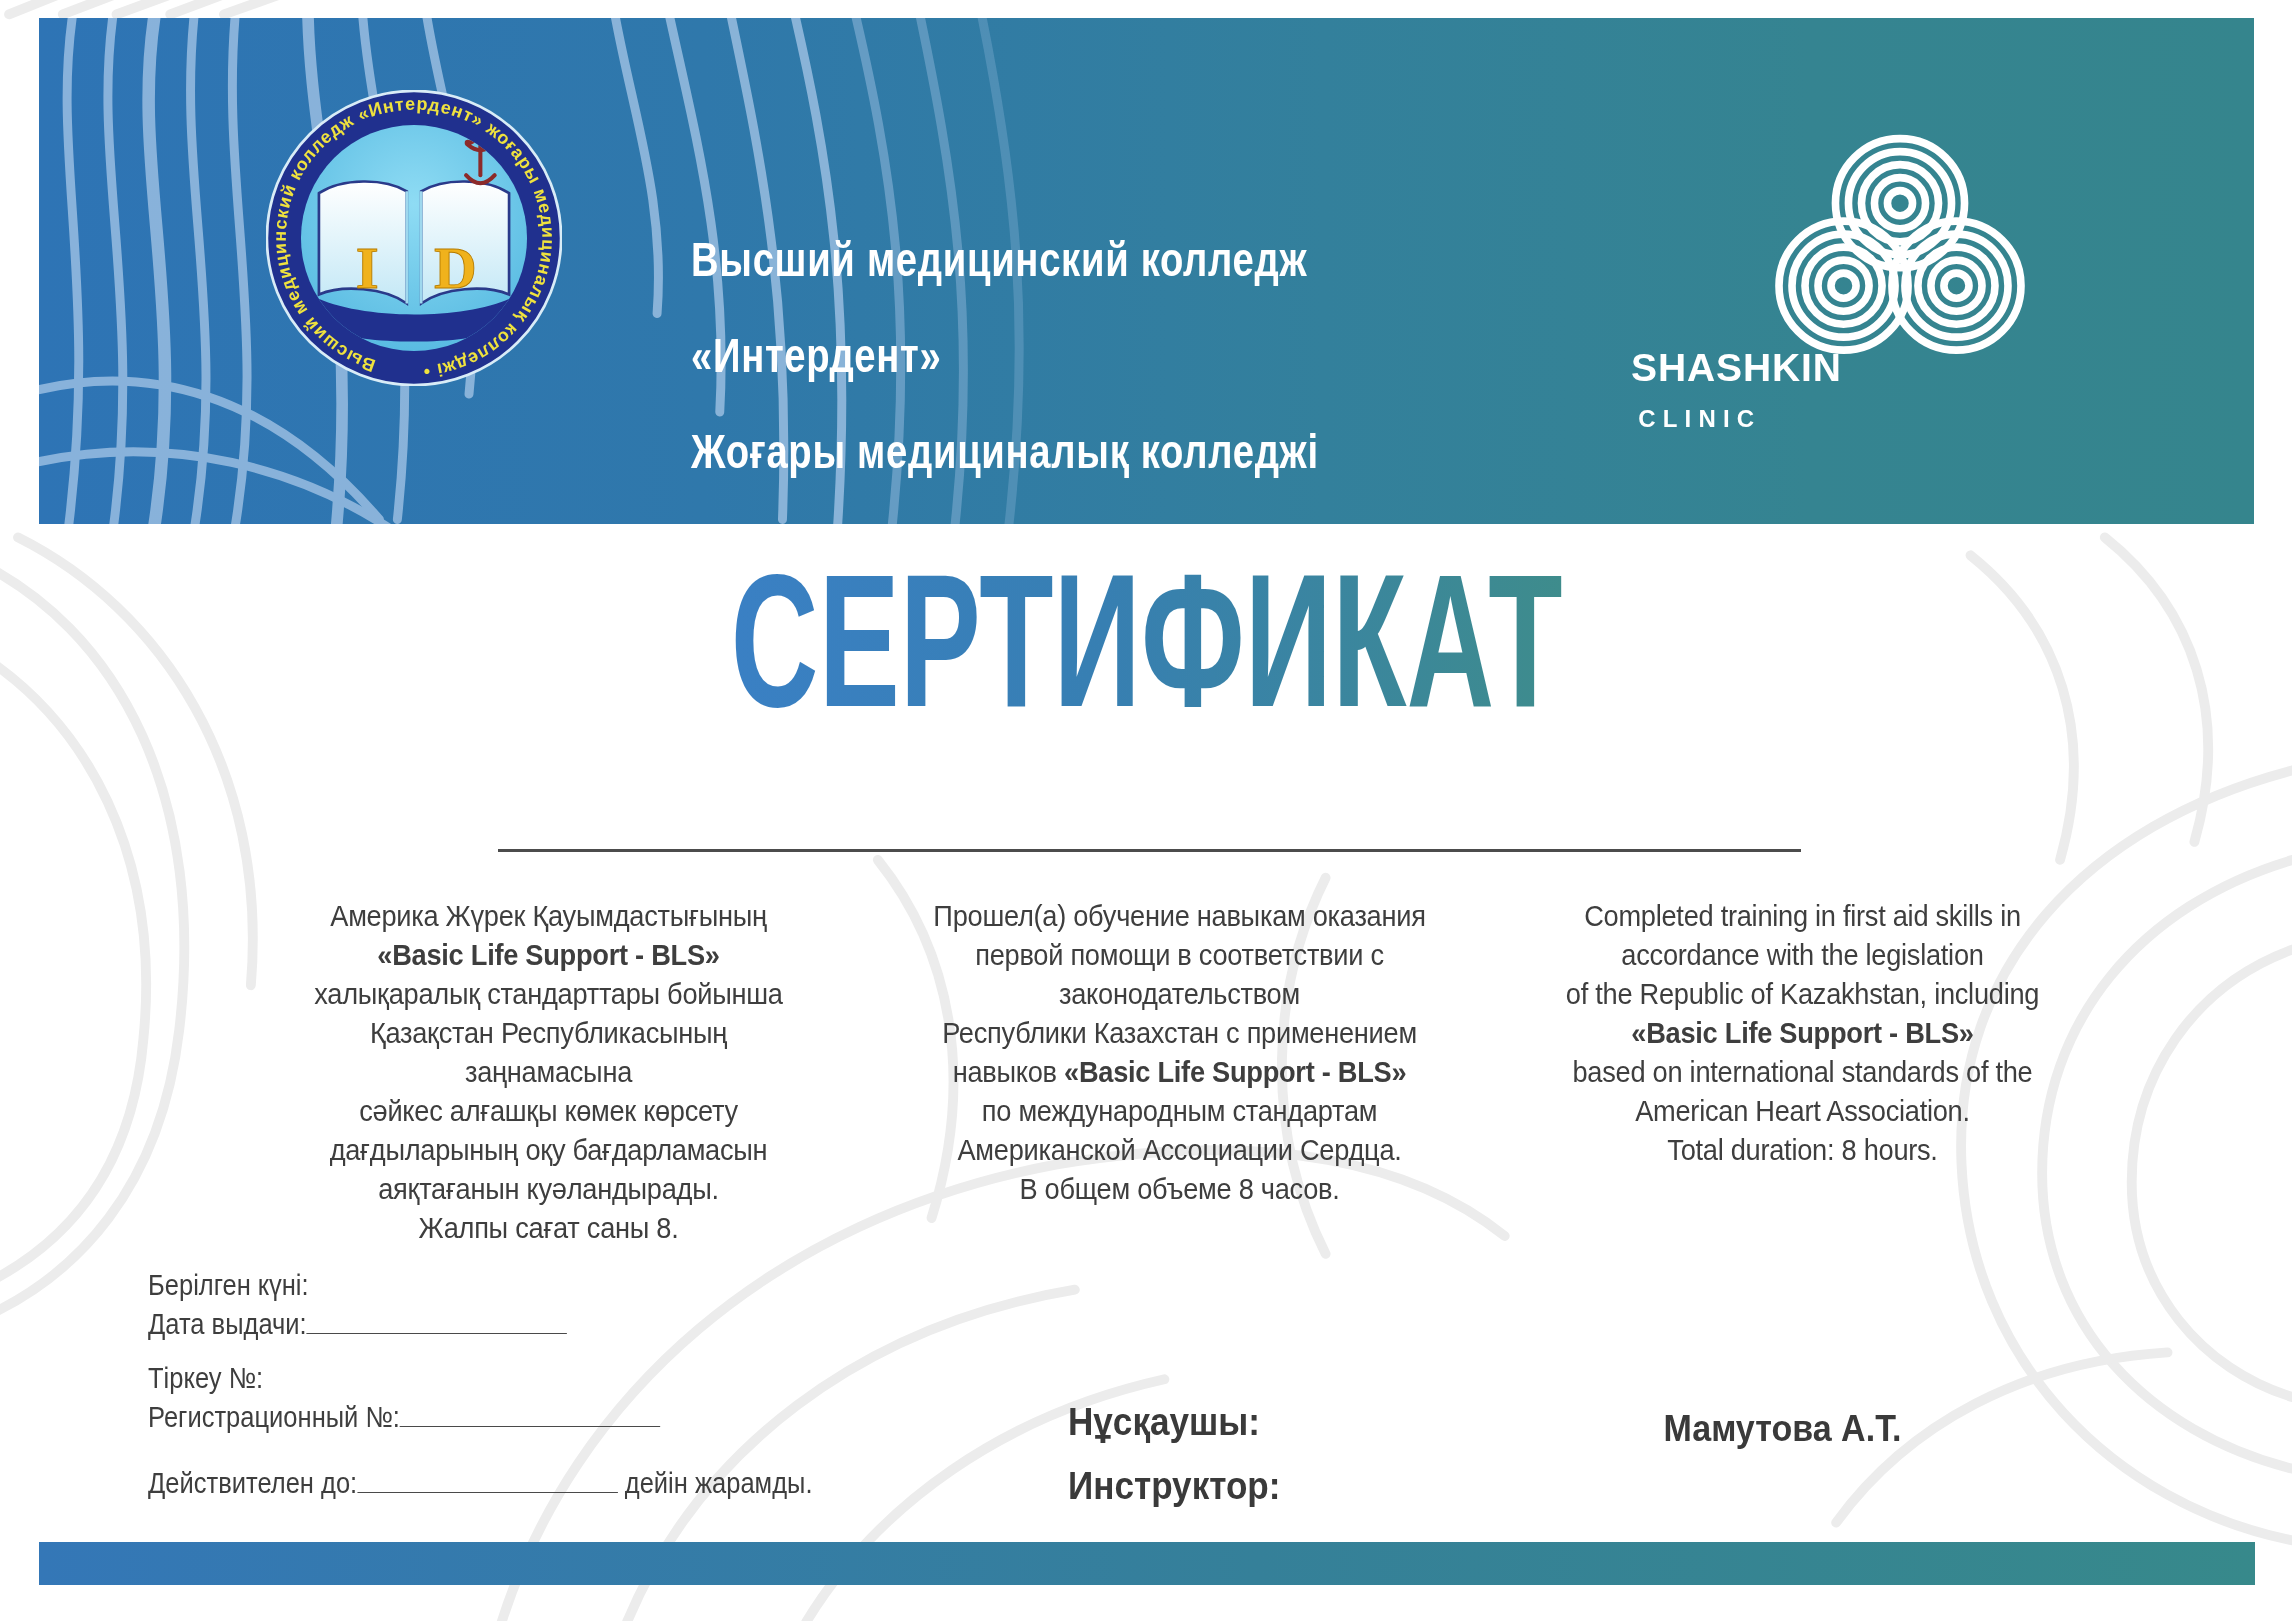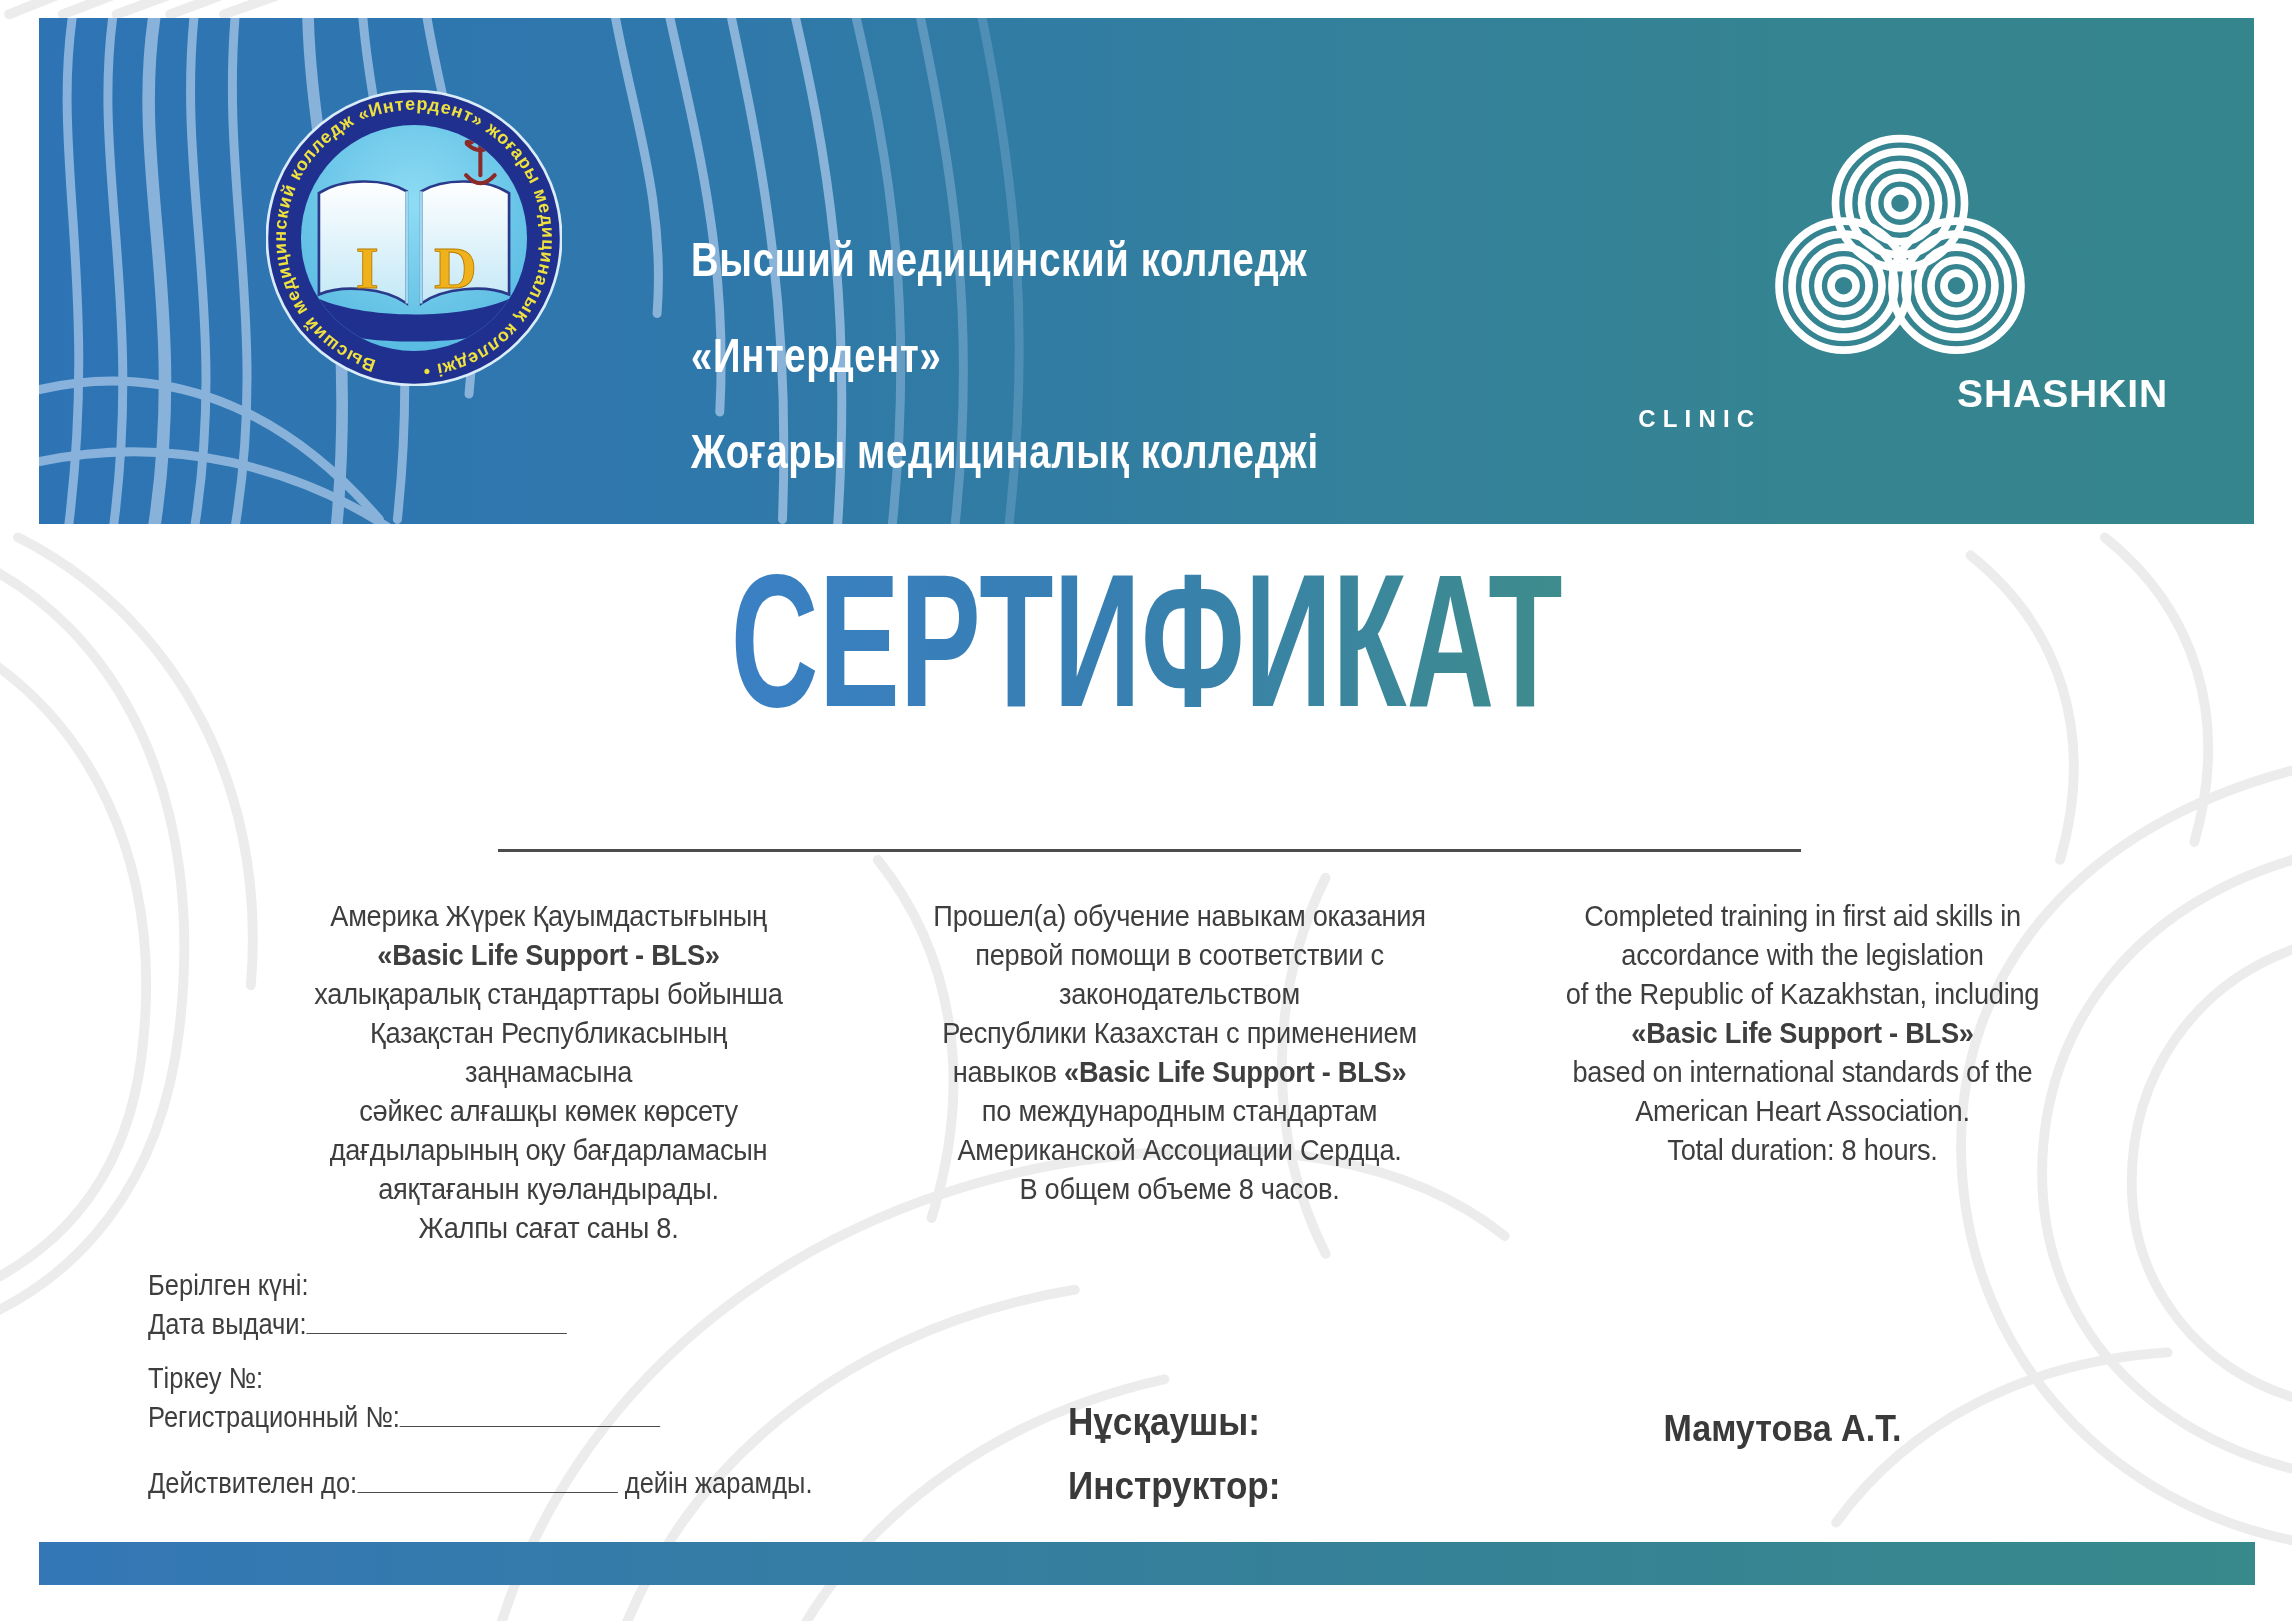--- a/index.html
+++ b/index.html
@@ -21,21 +21,21 @@
 
   #emblem{left:227px;top:72px;width:296px;height:296px;}
 
   .college{
     left:652px;top:193px;color:#ffffff;font-weight:bold;font-size:49px;line-height:96px;
     letter-spacing:0.9px;white-space:nowrap;transform:scaleX(.78);transform-origin:left top;
   }
 
   #trefoil{left:1731px;top:109px;width:260px;height:242px;}
   .shashkin-name{
-    left:1592px;top:354px;width:537px;text-align:right;color:#fff;
+    left:1592px;top:328px;width:537px;text-align:left;color:#fff;
     font-size:39px;font-weight:bold;letter-spacing:0.9px;
   }
   .shashkin-sub{
     left:1592px;top:387px;width:537px;color:#fff;
     font-size:24px;font-weight:bold;letter-spacing:7.2px;text-indent:7.2px;
   }
 
   
   #title{left:0;top:548px;width:2293px;text-align:center;}
   #title span{

